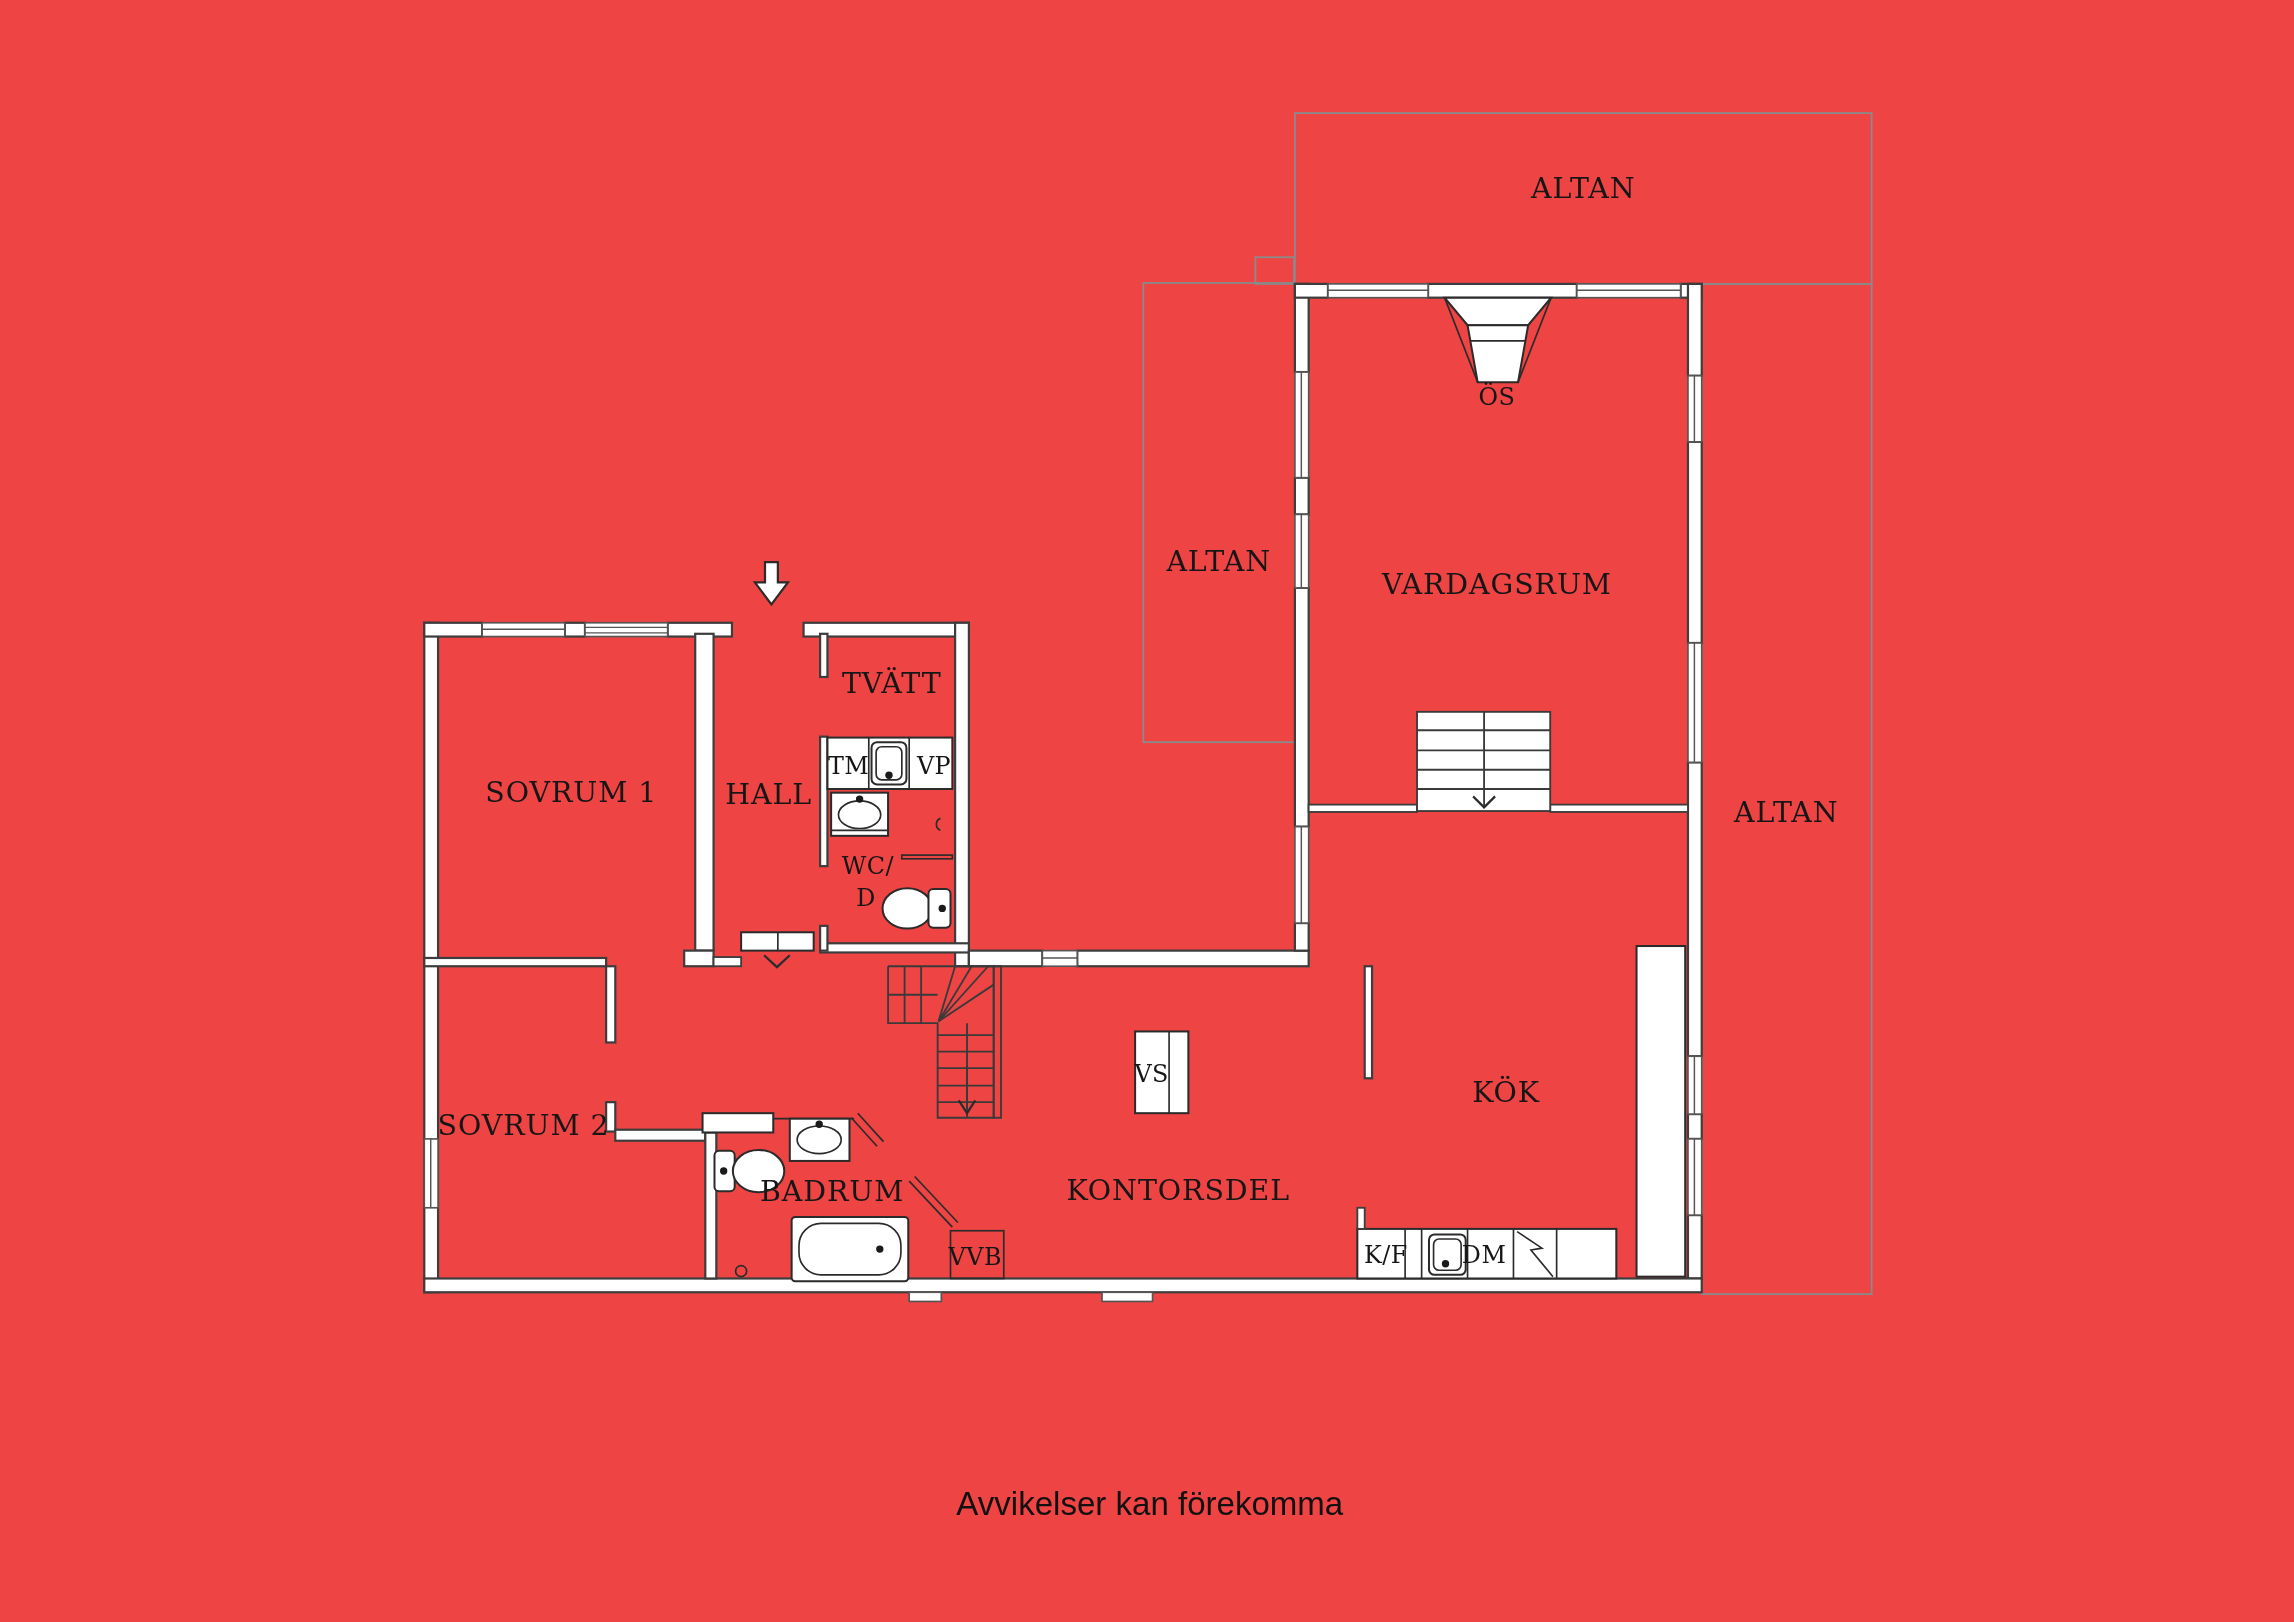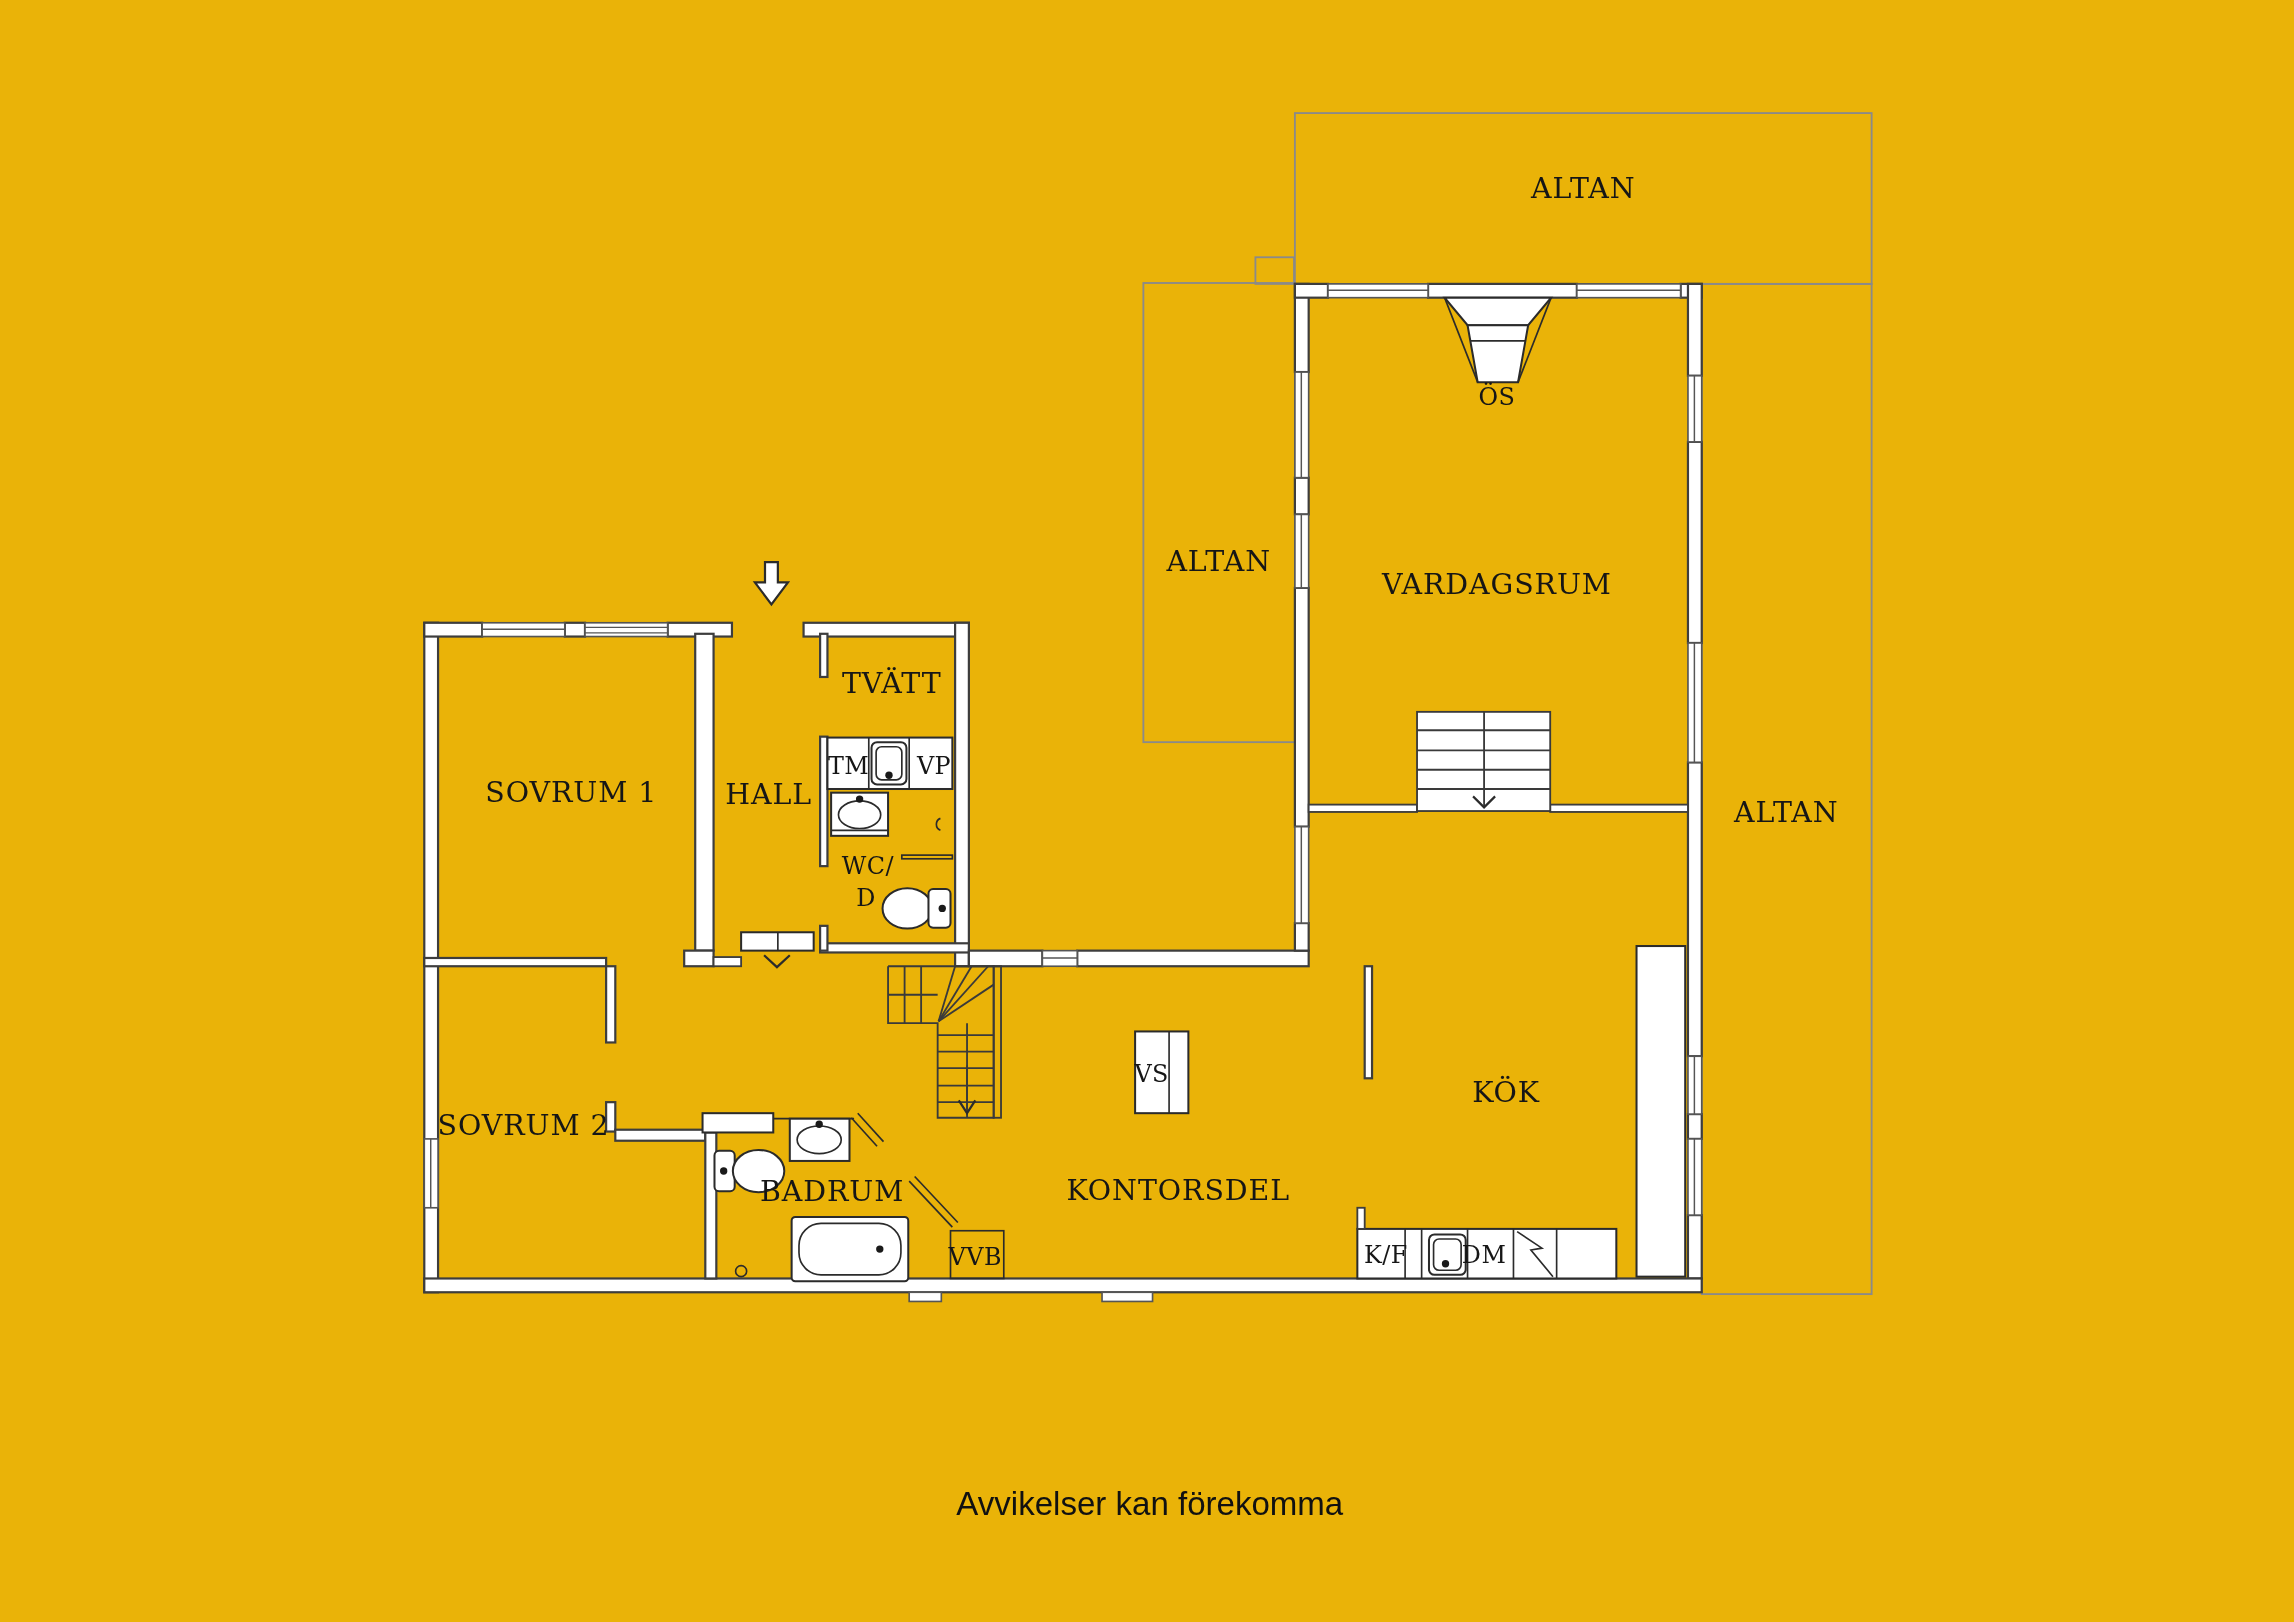--- a/index.html
+++ b/index.html
@@ -1,16 +1,16 @@
 <!DOCTYPE html>
 <html style="font-size:14.7px"><head>
 <meta charset="utf-8">
 <style>
   html,body{margin:0;padding:0;background:#ffffff;}
-  .page{position:relative;width:2295px;height:1623px;background:#eab308;overflow:hidden;}
+  .page{position:relative;width:2295px;height:1623px;background:#ef4444;overflow:hidden;}
   svg{display:block;}
   .wall{fill:#ffffff;stroke:#3d3d3d;stroke-width:2.4;}
   .wallthin{fill:#ffffff;stroke:#3d3d3d;stroke-width:2;}
   .deck{fill:none;stroke:#8a8a8a;stroke-width:2;}
   .fix{fill:#ffffff;stroke:#2b2b2b;stroke-width:2.2;}
   .fixthin{fill:none;stroke:#2b2b2b;stroke-width:1.8;}
   .stair{fill:none;stroke:#3a3a3a;stroke-width:2;}
   .dot{fill:#1a1a1a;stroke:none;}
   .win{fill:#ffffff;stroke:#555;stroke-width:1.8;}
   .winline{stroke:#555;stroke-width:1.6;}

